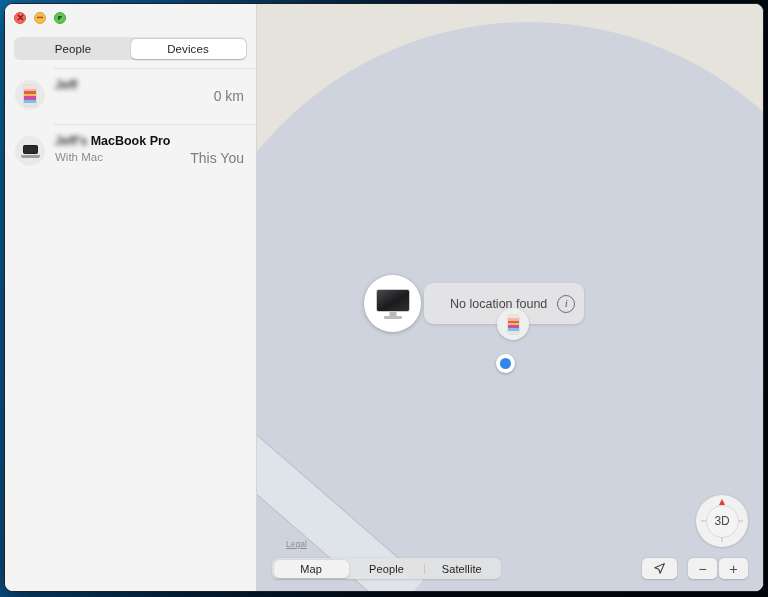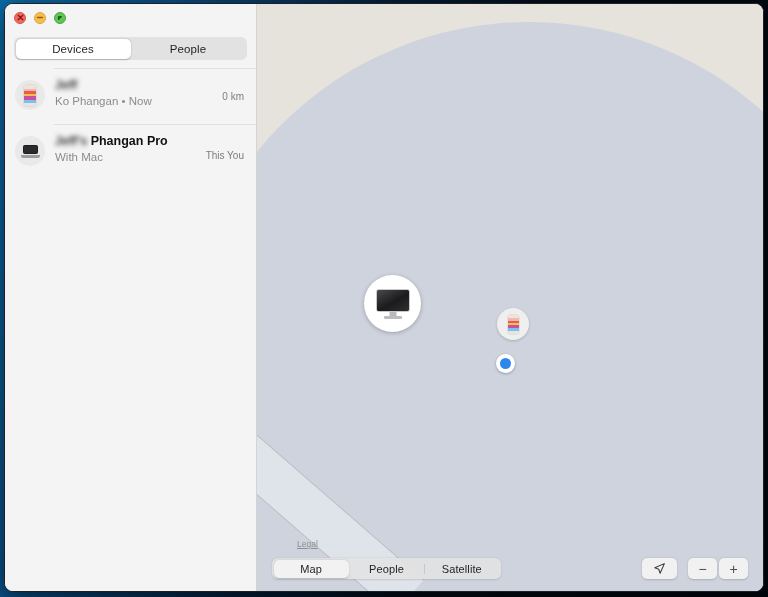--- a/index.html
+++ b/index.html
@@ -103,21 +103,21 @@
   .blurred {
     filter: blur(2.6px);
     color: #3a3a3a;
     font-weight: 700;
     display: inline-block;
   }
   .row-sub {
     font-size: 11.5px; color: #8c8c8c; line-height: 15px; margin-top: 1px;
   }
   .row-right {
-    font-size: 10px; color: #7c7c7c;
+    font-size: 14px; color: #7c7c7c;
     flex: 0 0 auto;
     white-space: nowrap;
     align-self: center;
     padding-right: 2px;
   }
   .row.row2 .row-right { align-self: flex-start; margin-top: 16px; }
 
   
   .person-photo {
     width: 12px; height: 21px; border-radius: 2px;
@@ -159,21 +159,21 @@
     width: 420px; height: 46px;
     background: #dfe3ea;
     border-top: 1px solid #b9bcc2;
     border-bottom: 1px solid #b9bcc2;
     transform: rotate(41deg);
     transform-origin: left top;
   }
 
   
   #legal {
-    position: absolute; left: 28px; bottom: 42px;
+    position: absolute; left: 17px; bottom: 42px;
     font-size: 8.5px; color: #8e8e93;
     text-decoration: underline;
     cursor: default;
     padding-left: 12px;
   }
 
   
   #maptype {
     position: absolute; left: 15px; bottom: 12px;
     height: 21px; width: 229px;
@@ -335,84 +335,94 @@
       </div>
       <div class="light zoom">
         <svg width="8" height="8" viewBox="0 0 8 8">
           <path d="M2.6 5.4 L2.6 2.6 L5.4 2.6 M5.4 2.6 L2.6 5.4" stroke="#14631a" stroke-width="1.3" fill="none" stroke-linecap="round" stroke-linejoin="round"></path>
         </svg>
       </div>
     </div>
 
     <div id="tabbar">
       <div id="segmented">
+        <div class="seg">People</div>
         <div class="seg selected">Devices</div>
-        <div class="seg">People</div>
       </div>
     </div>
 
     <div id="devlist">
 
       <div class="row row1">
         <div class="avatar-wrap">
           <div class="person-photo"></div>
         </div>
         <div class="row-body">
           <div class="row-title"><span class="blurred">Jeff</span></div>
-          <div class="row-sub">Ko Phangan • Now</div>
         </div>
         <div class="row-right">0 km</div>
       </div>
 
       <div class="row row2">
         <div class="avatar-wrap">
           <div class="laptop">
             <div class="screen"></div>
               <div class="base"></div>
           </div>
         </div>
         <div class="row-body">
-          <div class="row-title bold"><span class="blurred">Jeff's</span><span> Phangan Pro</span></div>
+          <div class="row-title bold"><span class="blurred">Jeff's</span><span> MacBook Pro</span></div>
           <div class="row-sub">With Mac</div>
         </div>
         <div class="row-right">This You</div>
       </div>
 
     </div>
   </div>
 
   <div id="map">
     <div id="island"></div>
     <div id="road"></div>
 
     <div id="device-pin">
       <div class="imac">
         <div class="scr"></div>
           <div class="neck"></div>
           <div class="foot"></div>
       </div>
     </div>
 
+    <div id="callout">
+      <span class="co-text">No location found</span>
+      <span class="info">i</span>
+    </div>
 
     <div id="person-pin">
       <div class="person-photo"></div>
     </div>
 
     <div id="bluedot">
       <div class="core"></div>
     </div>
 
     <div id="legal">Legal</div>
 
     <div id="maptype">
       <div class="seg selected">Map</div>
       <div class="seg">People</div>
       <div class="seg divider">Satellite</div>
     </div>
 
+    <div id="compass">
+      <div class="needle"></div>
+      <div class="tick s"></div>
+      <div class="tick w"></div>
+      <div class="tick e"></div>
+      <div class="ring">3D</div>
+    </div>
 
     <div id="locate-btn">
       <svg width="13" height="13" viewBox="0 0 16 16">
         <path d="M14 2 L2.2 7.2 L7.1 8.9 L8.8 13.8 Z" fill="none" stroke="#3c3c3c" stroke-width="1.3" stroke-linejoin="round"></path>
       </svg>
     </div>
 
     <div id="zoomgroup">
       <div class="zbtn">−</div>
       <div class="zbtn">+</div>

